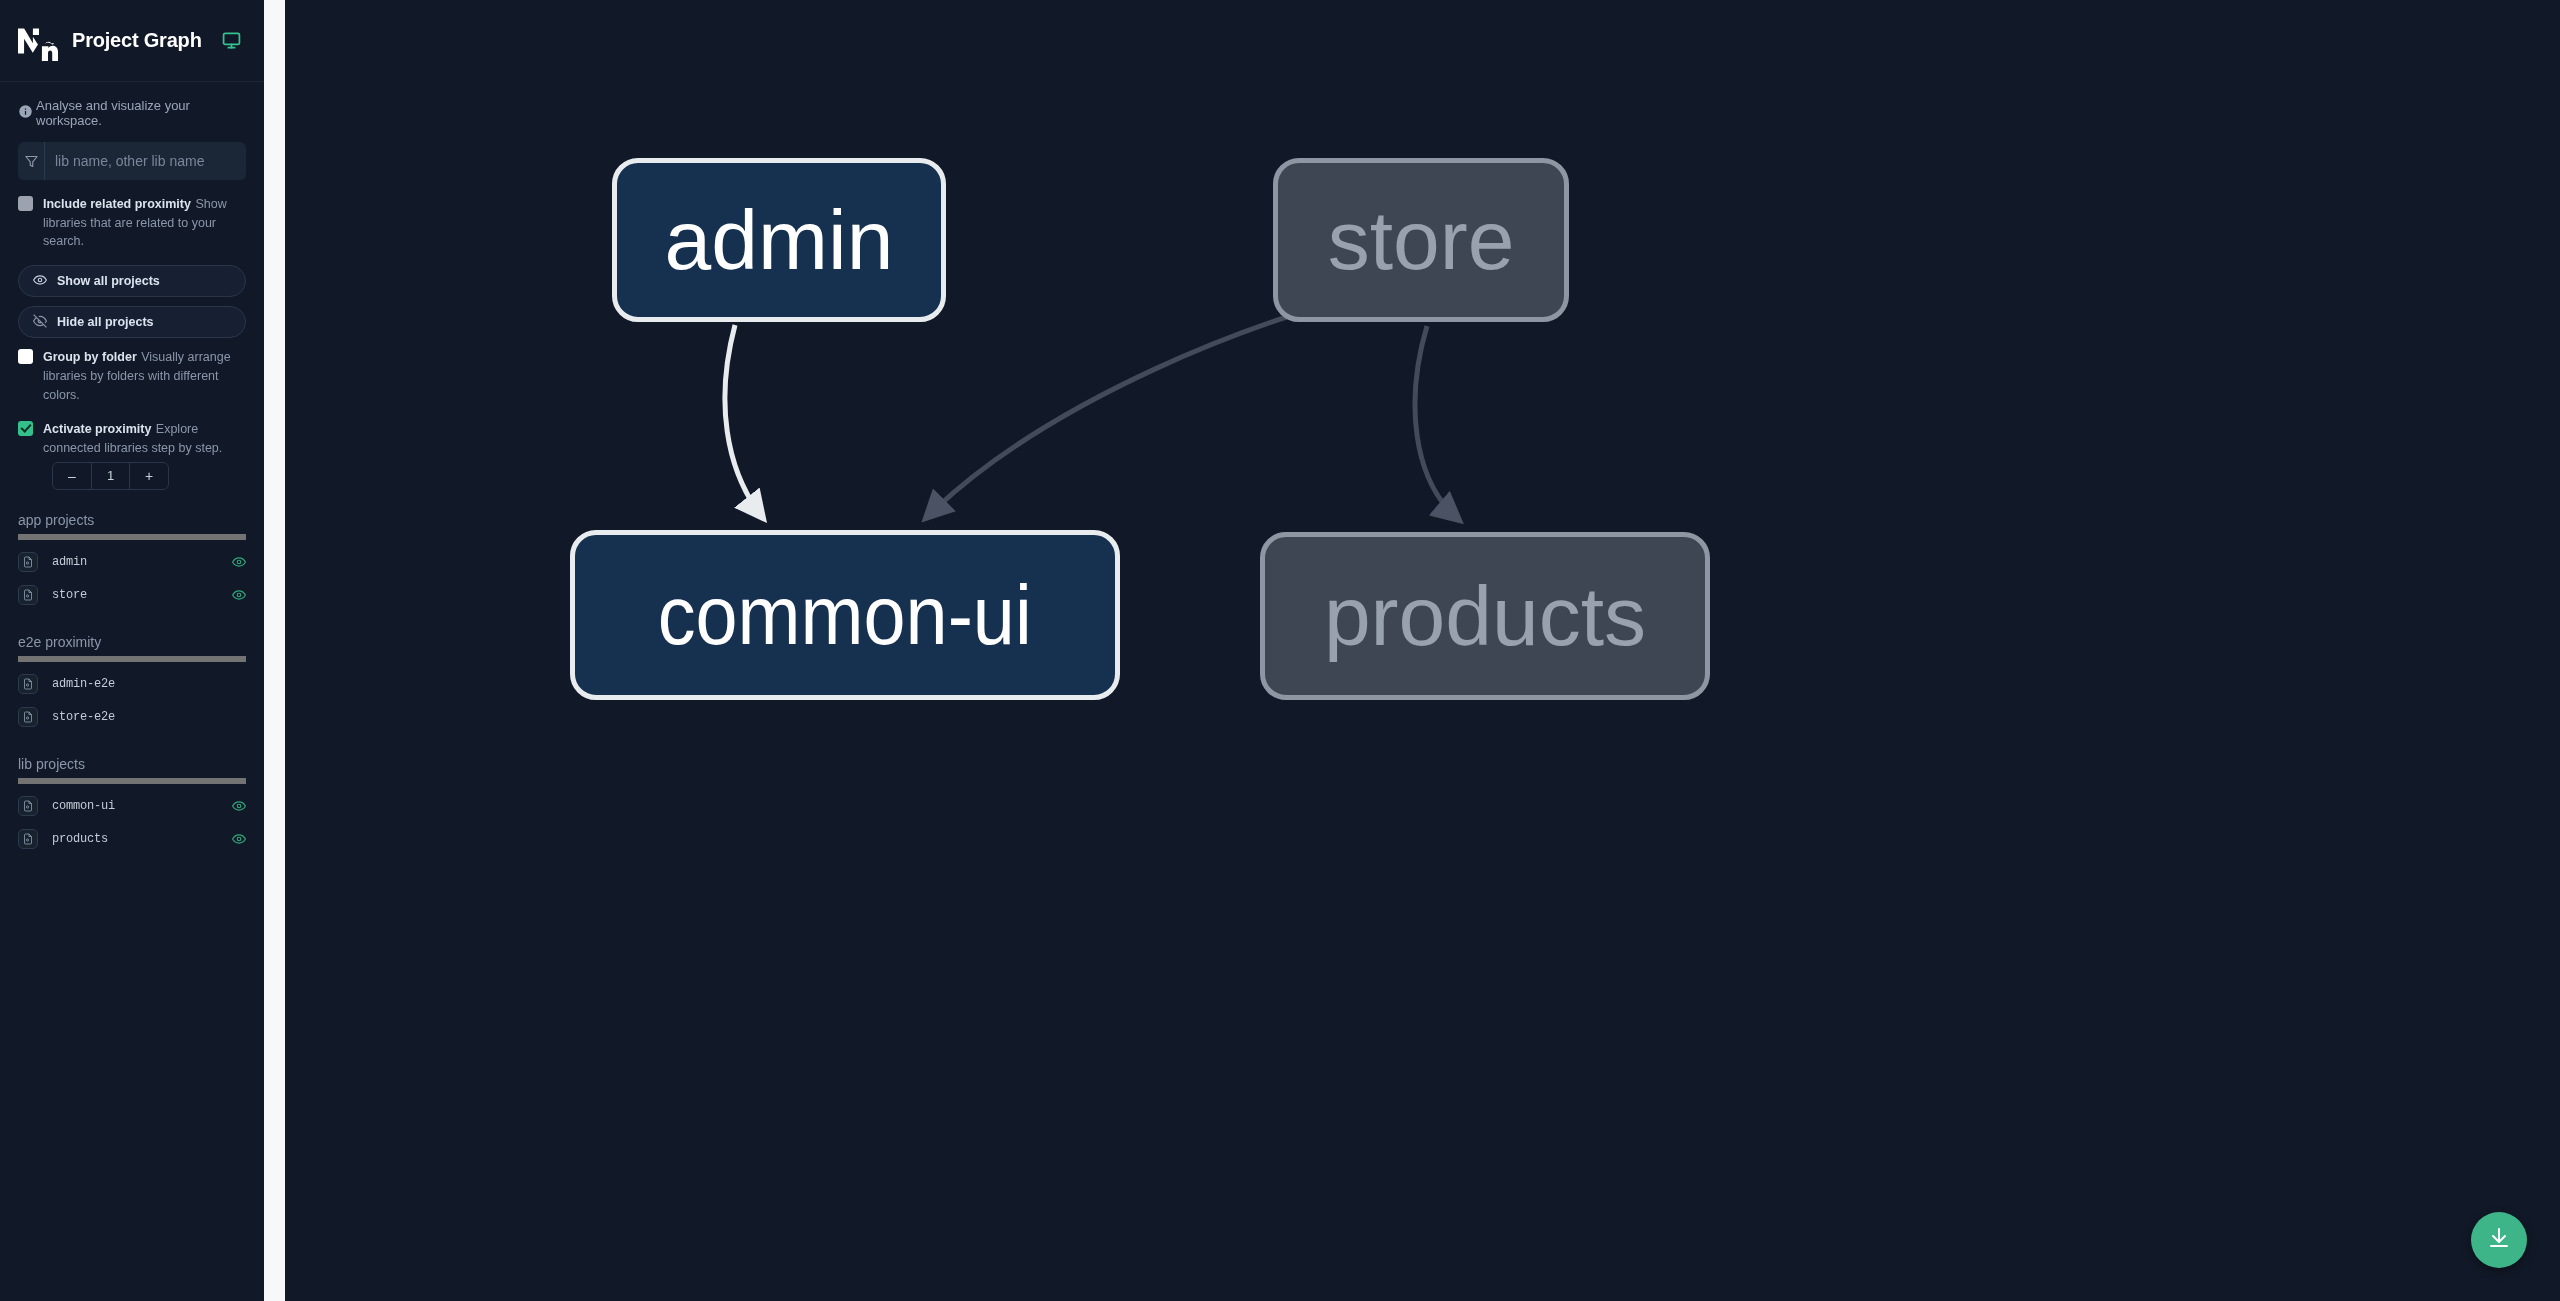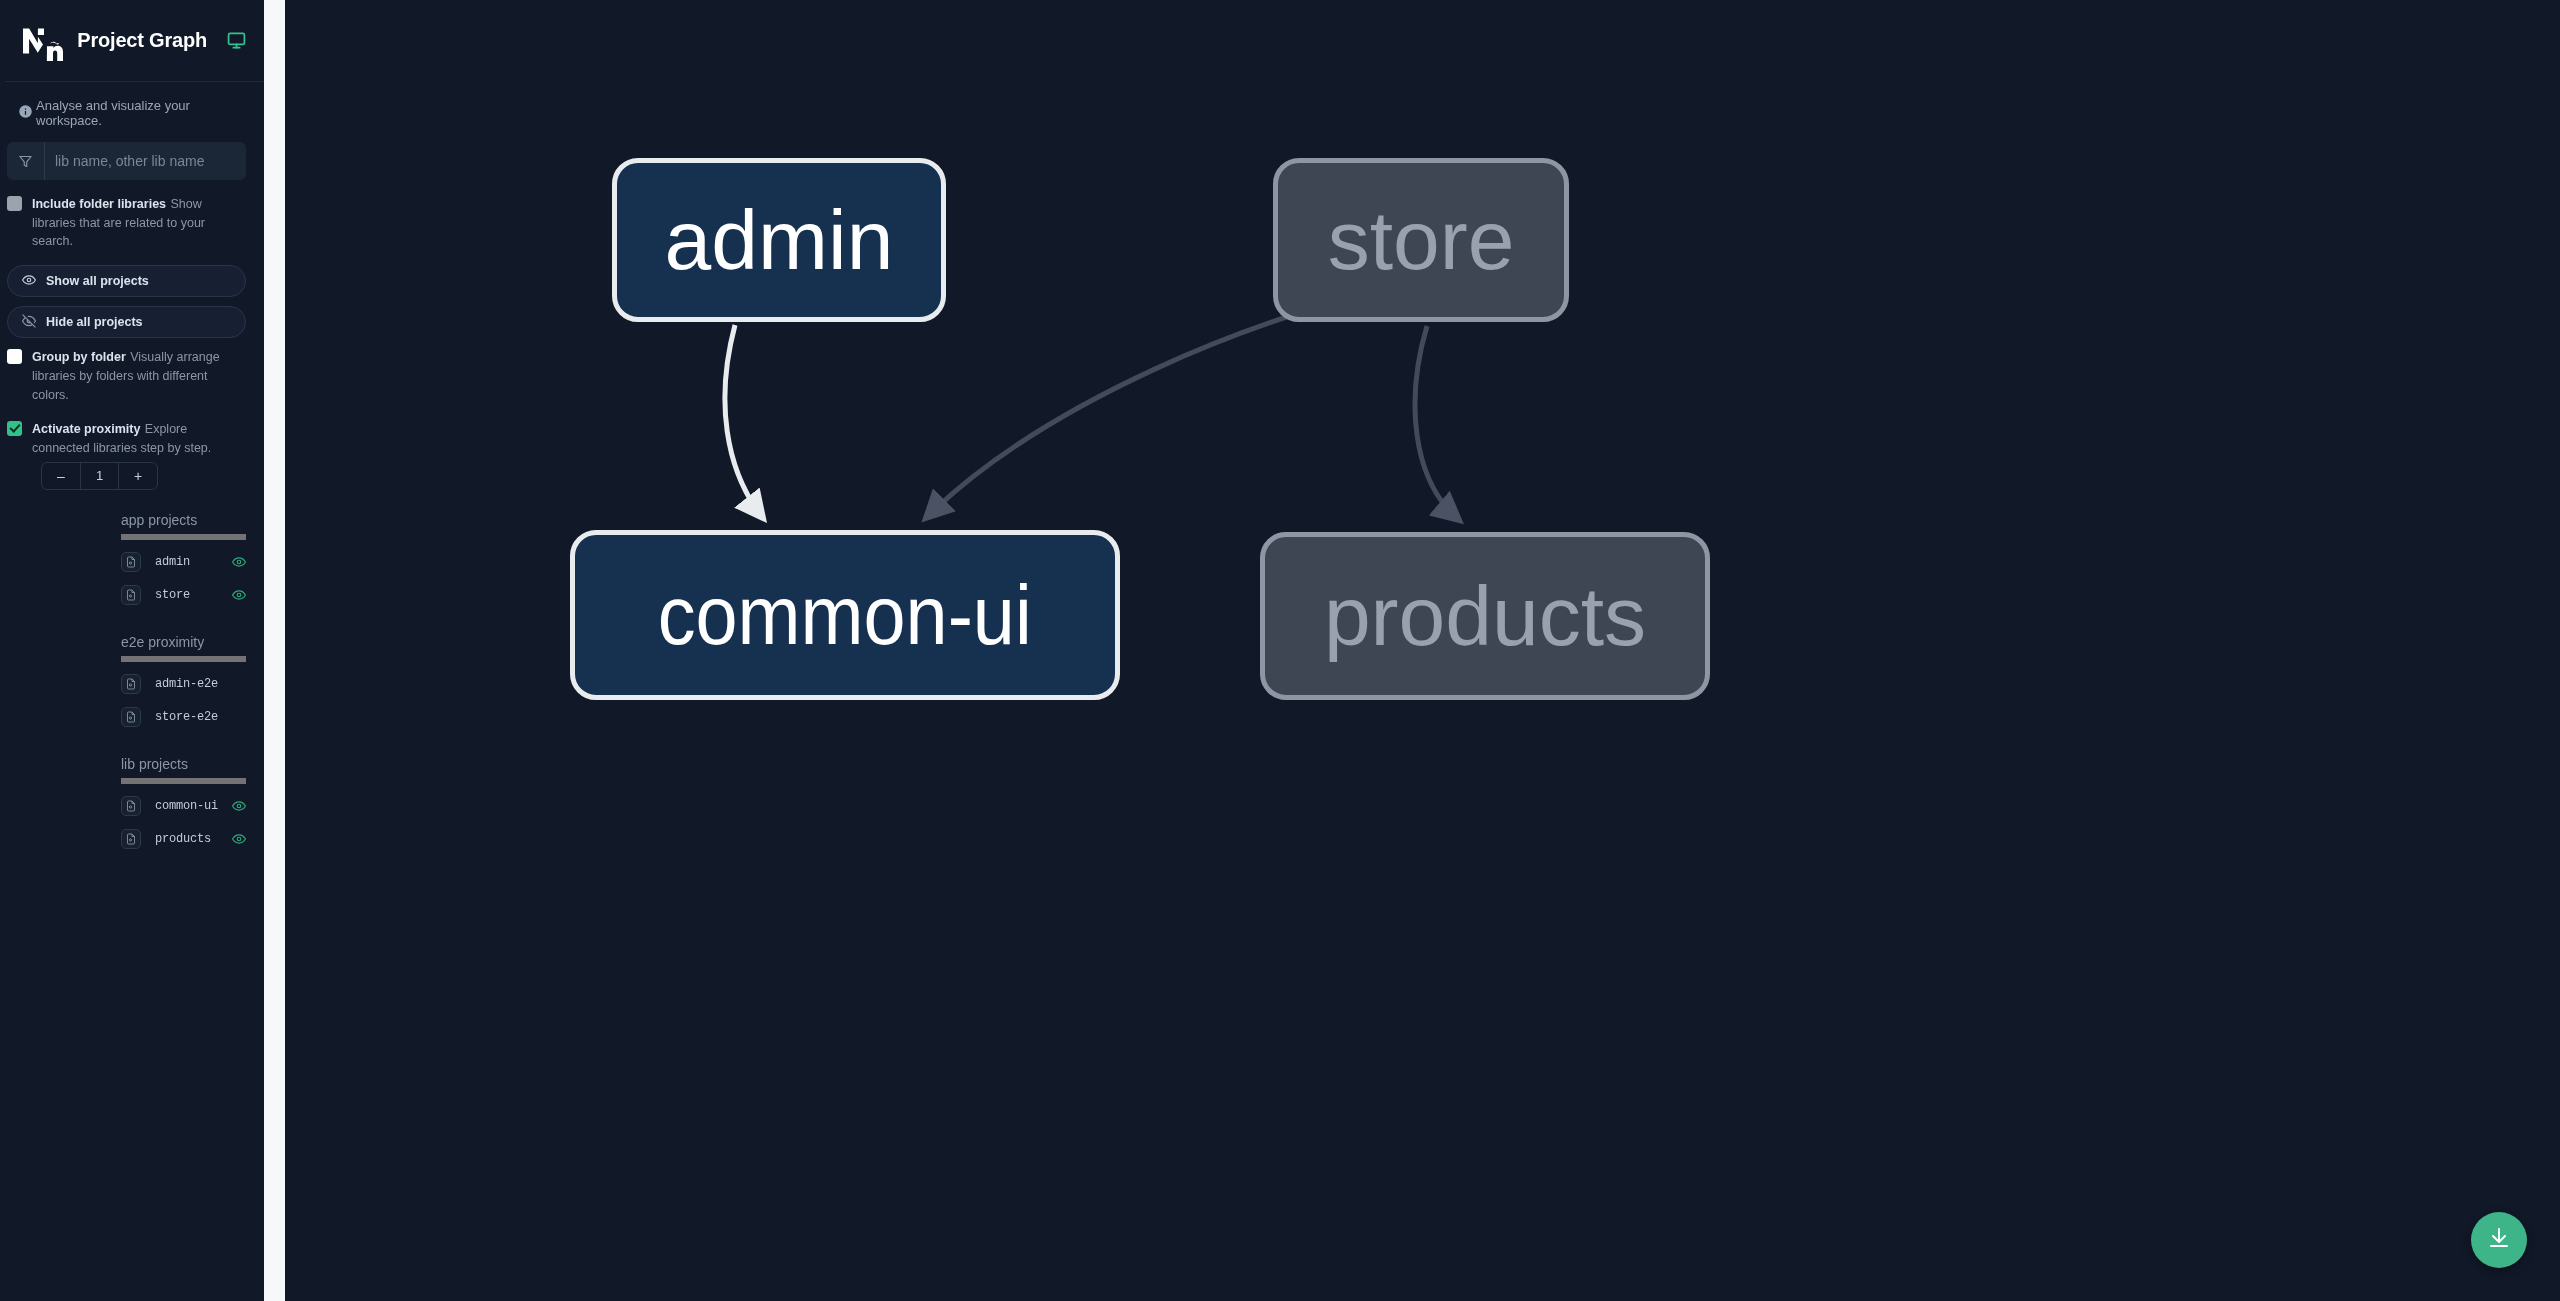--- a/index.html
+++ b/index.html
@@ -12,21 +12,20 @@
   body { display: flex; }
 
   
   #sidebar {
     width: 264px; height: 1301px;
     background: #111827;
     display: flex; flex-direction: column;
     flex: 0 0 264px;
     position: relative;
     overflow: hidden;
-    align-items: flex-end;
   }
   .sb-header {
     height: 82px;
     display: flex; align-items: center;
     padding: 0 18px;
     border-bottom: 1px solid #1f2937;
     gap: 14px;
   }
   .nx-logo { width: 40px; height: 40px; flex: 0 0 40px; }
   .sb-title {
@@ -227,21 +226,21 @@
         <svg viewBox="0 0 24 24" width="15" height="15" fill="none" stroke="#8d99ab" stroke-width="1.8" stroke-linejoin="round">
           <polygon points="3 4 21 4 14 12.5 14 20 10 18 10 12.5 3 4"></polygon>
         </svg>
       </span>
       <input class="search-input" type="text" placeholder="lib name, other lib name" style="">
     </div>
 
     <div class="check-row">
       <span class="cbox"></span>
       <span class="check-text">
-        <span class="check-title">Include folder libraries</span>
+        <span class="check-title">Include related proximity</span>
         <span class="check-desc">Show libraries that are related to your search.</span>
       </span>
     </div>
 
     <button class="btn-wide">
       <span>
         <svg viewBox="0 0 24 24" width="14" height="14" fill="none" stroke="#c3ccd9" stroke-width="2">
           <path d="M1 12s4-7 11-7 11 7 11 7-4 7-11 7S1 12 1 12z"></path>
           <circle cx="12" cy="12" r="3"></circle>
         </svg>

